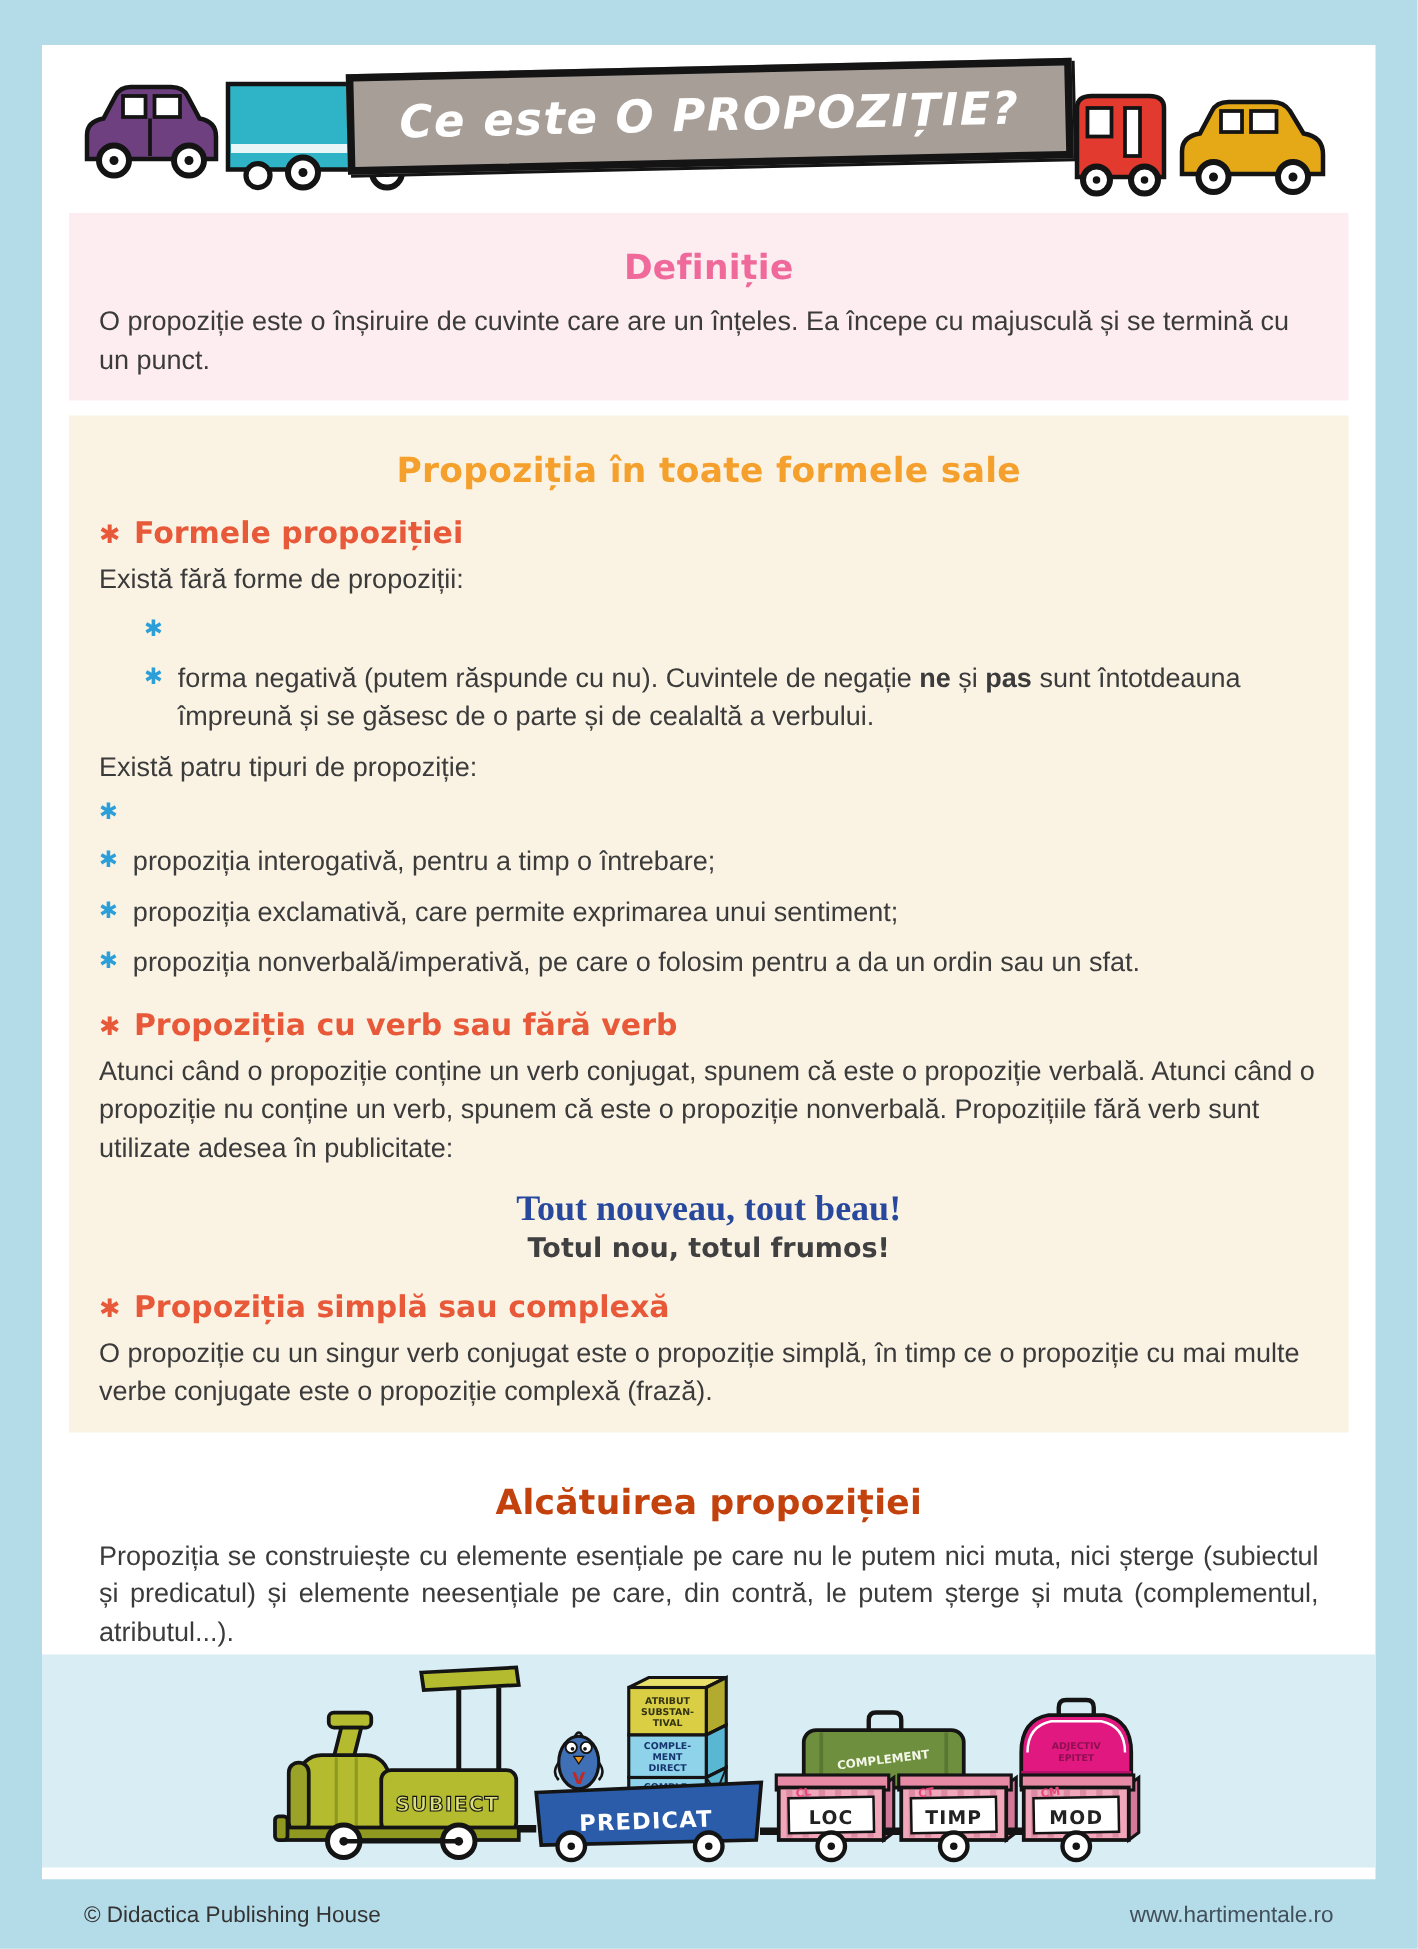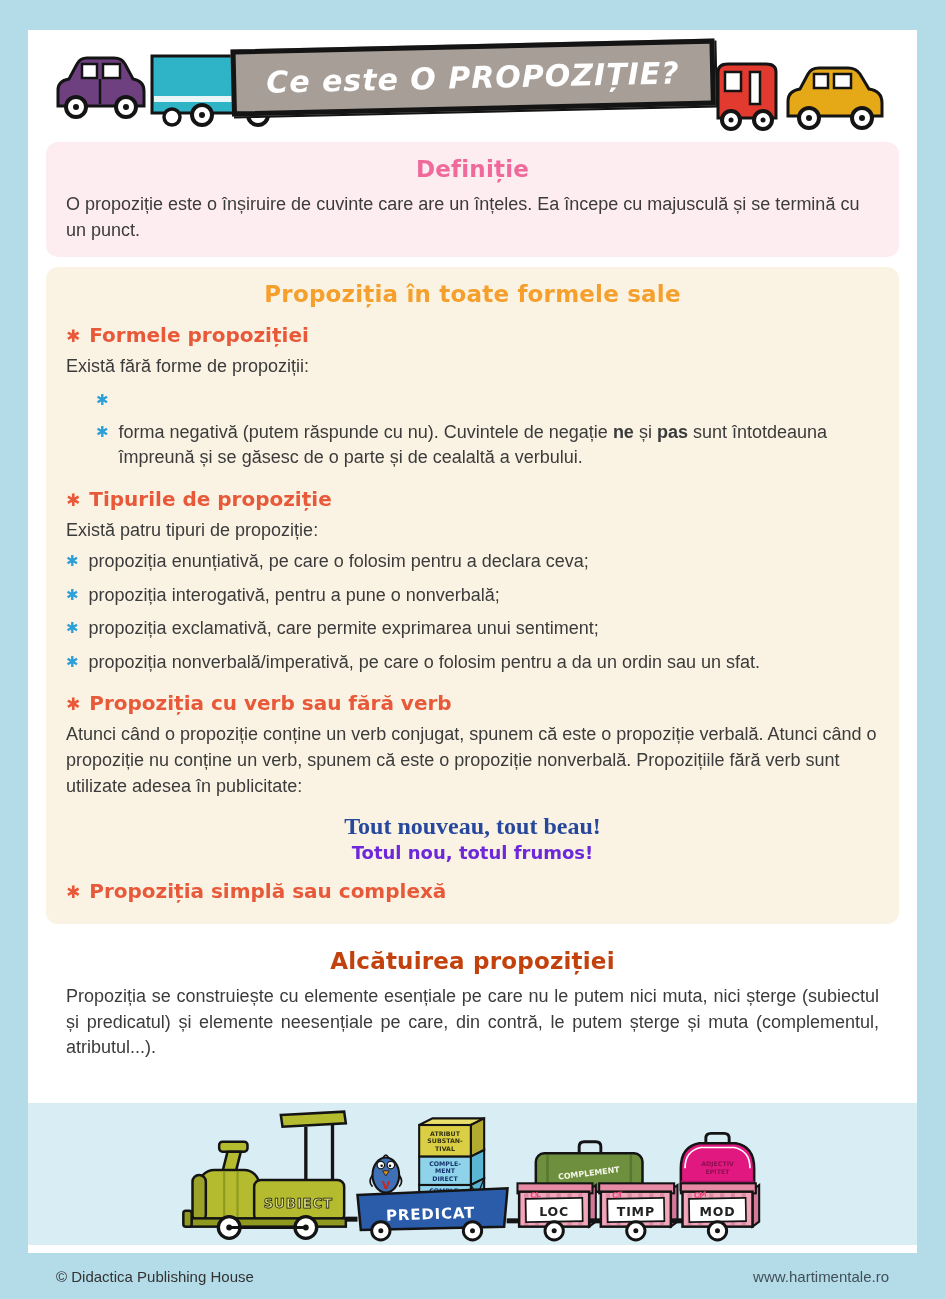--- a/index.html
+++ b/index.html
@@ -29,21 +29,21 @@
     border:5px solid #141414;
     padding:11px 30px;
     box-shadow:2px 2px 0 #141414;
   }
   .title-box span {
     color:#ffffff; font-size:30px; font-weight:bold; font-style:oblique;
     letter-spacing:1px; white-space:nowrap;
     font-family:"DejaVu Sans", sans-serif;
   }
   
-  .panel { margin:0 18px; padding:10px 20px 14px; border-radius:12px; }
+  .panel { margin:0 18px; padding:20px 20px 14px; border-radius:0; }
   .panel-pink  { background:#fdedf1; }
   .panel-cream { background:#faf3e4; margin-top:10px; }
   .panel-sect3 { background:#ffffff; margin-top:10px; padding-bottom:4px; }
   .h-section {
     font-size:23px; font-weight:bold; text-align:center;
     margin:4px 0 10px; letter-spacing:0.2px;
     font-family:"DejaVu Sans", sans-serif;
   }
   .h-pink   { color:#ef6a9b; }
   .h-orange { color:#f5a02d;text-align:center; }
@@ -58,21 +58,21 @@
   p.just { text-align:justify; }
   .b-row { display:flex; align-items:flex-start; margin:0 0 8px; }
   .b-ast { color:#2d9fd8; font-size:15px; line-height:1.6; margin-right:10px; flex:0 0 auto; }
   .bullets-indent { margin-left:30px; margin-top:8px; }
   .bullets-flat   { margin-left:0;  margin-top:6px; }
   .slogan-fr {
     text-align:center; color:#27489c; font-weight:bold; font-size:24px;
     margin:14px 0 2px; font-family:Liberation Serif, serif;
   }
   .slogan-ro {
-    text-align:center; color:#6d28d9; font-weight:bold; font-size:18px;
+    text-align:center; color:#404040; font-weight:bold; font-size:18px;
     margin:0 0 4px; font-family:"DejaVu Sans", sans-serif;
   }
   
   .train-strip {
     position:absolute; left:0; right:0; bottom:8px; height:142px;
     background:#d9edf5;
     display:flex; justify-content:center; align-items:flex-end;
   }
   svg text { font-family:"DejaVu Sans", sans-serif; }
   
@@ -159,32 +159,28 @@
     <div class="bullets-indent">
       <div class="b-row">
         <span class="b-ast">✱</span>
       </div>
       <div class="b-row">
         <span class="b-ast">✱</span>
         <p class="body-text"><span>forma negativă (putem răspunde cu nu). Cuvintele de negație </span><b>ne</b><span> și </span><b>pas</b><span> sunt întotdeauna împreună și se găsesc de o parte și de cealaltă a verbului.</span></p>
       </div>
     </div>
 
-    <div class="sub">
-      <span class="ast">✱</span><span>Tipurile de propoziție</span>
-    </div>
     <p class="body-text">Există patru tipuri de propoziție:</p>
     <div class="bullets-flat">
       <div class="b-row">
         <span class="b-ast">✱</span>
-        <p class="body-text">propoziția enunțiativă, pe care o folosim pentru a declara ceva;</p>
-      </div>
-      <div class="b-row">
-        <span class="b-ast">✱</span>
-        <p class="body-text">propoziția interogativă, pentru a pune o nonverbală;</p>
+      </div>
+      <div class="b-row">
+        <span class="b-ast">✱</span>
+        <p class="body-text">propoziția interogativă, pentru a timp o întrebare;</p>
       </div>
       <div class="b-row">
         <span class="b-ast">✱</span>
         <p class="body-text">propoziția exclamativă, care permite exprimarea unui sentiment;</p>
       </div>
       <div class="b-row">
         <span class="b-ast">✱</span>
         <p class="body-text">propoziția nonverbală/imperativă, pe care o folosim pentru a da un ordin sau un sfat.</p>
       </div>
     </div>
@@ -192,20 +188,21 @@
     <div class="sub">
       <span class="ast">✱</span><span>Propoziția cu verb sau fără verb</span>
     </div>
     <p class="body-text">Atunci când o propoziție conține un verb conjugat, spunem că este o propoziție verbală. Atunci când o propoziție nu conține un verb, spunem că este o propoziție nonverbală. Propozițiile fără verb sunt utilizate adesea în publicitate:</p>
     <div class="slogan-fr">Tout nouveau, tout beau!</div>
     <div class="slogan-ro">Totul nou, totul frumos!</div>
 
     <div class="sub">
       <span class="ast">✱</span><span>Propoziția simplă sau complexă</span>
     </div>
+    <p class="body-text">O propoziție cu un singur verb conjugat este o propoziție simplă, în timp ce o propoziție cu mai multe verbe conjugate este o propoziție complexă (frază).</p>
   </div>
 
   <div class="panel panel-sect3">
     <div class="h-section h-blue">Alcătuirea propoziției</div>
     <p class="body-text just">Propoziția se construiește cu elemente esențiale pe care nu le putem nici muta, nici șterge (subiectul și predicatul) și elemente neesențiale pe care, din contră, le putem șterge și muta (complementul, atributul...).</p>
   </div>
 
   <div class="train-strip">
     <svg width="645" height="140" viewBox="0 0 700 168">
 

